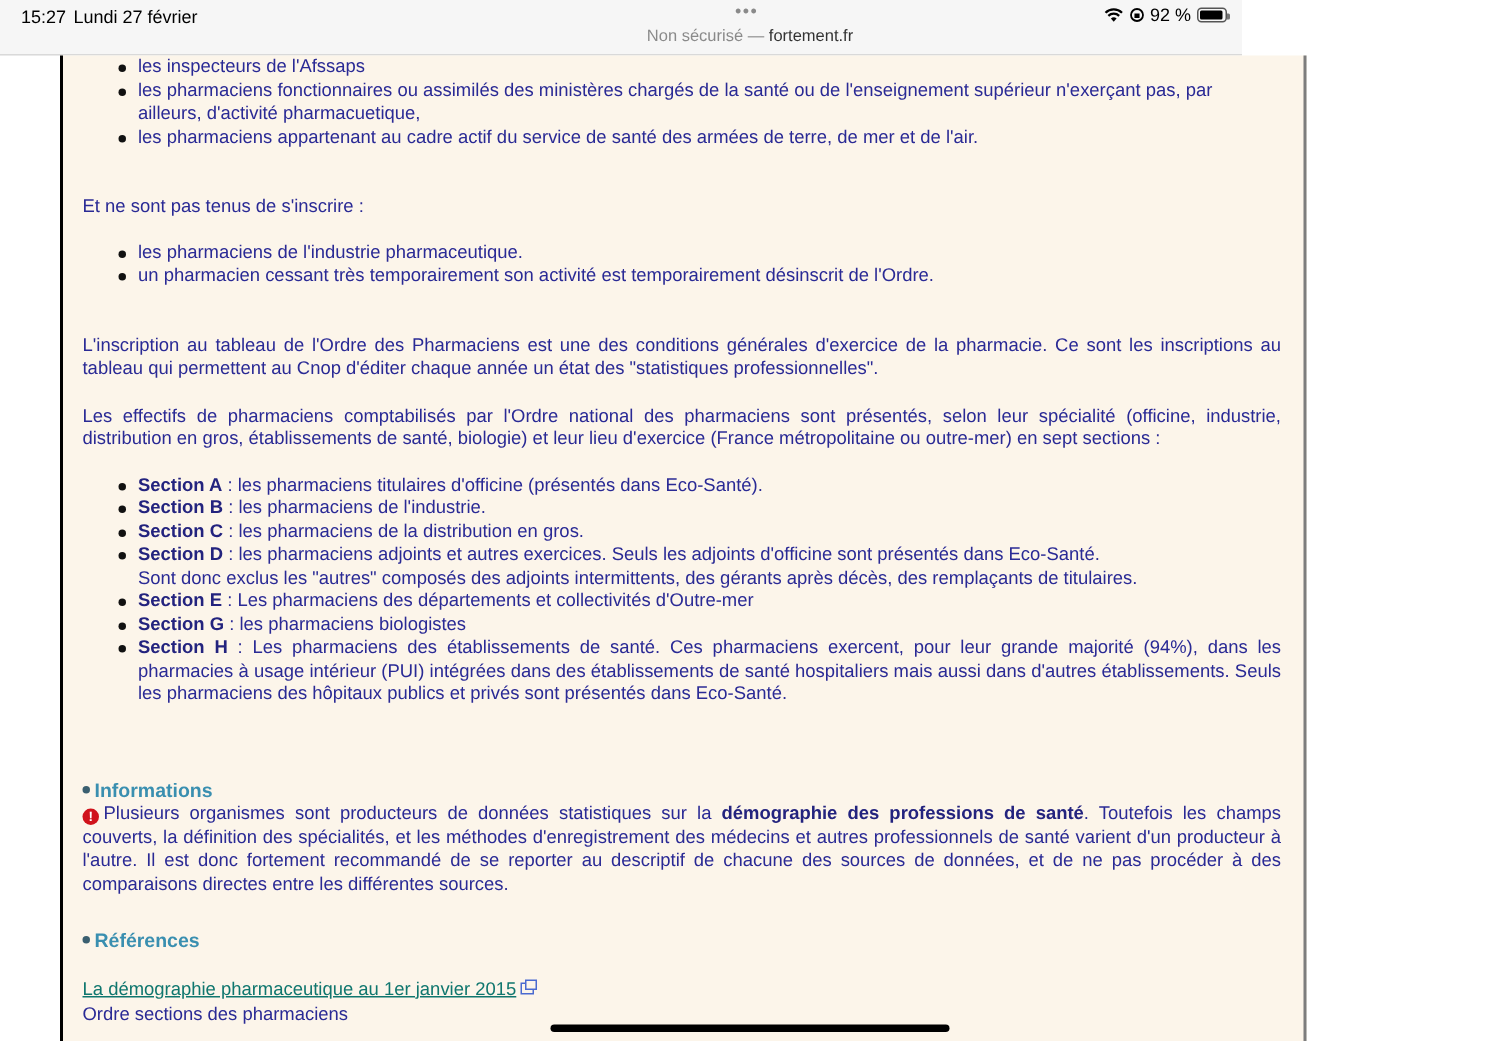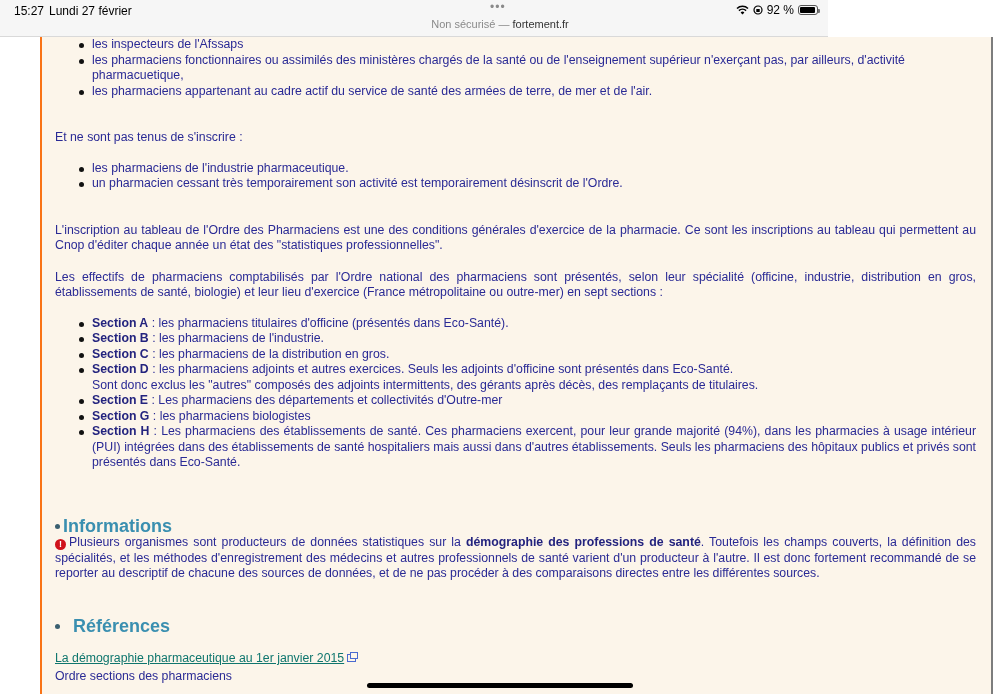--- a/index.html
+++ b/index.html
@@ -14,33 +14,33 @@
   .sb-date { position: absolute; left: 49px; top: 4px; font-size: 12px; color: #000; }
   .sb-dots { position: absolute; left: 490px; top: 0px; font-size: 12px; color: #8a8a8a; letter-spacing: 1px; }
   .sb-url { position: absolute; left: 0; width: 1000px; top: 18px; text-align: center; font-size: 11px; color: #8a8a8a; }
   .sb-url .host { color: #333; }
   .sb-right { position: absolute; right: 10px; top: 3px; display: flex; align-items: center; gap: 4px; font-size: 12px; color: #000; }
   .battery { width: 20px; height: 10px; border: 1px solid #555; border-radius: 3px; padding: 1px; position: relative; }
   .battery .fill { width: 92%; height: 100%; background: #000; border-radius: 1px; }
   .battery::after { content: ""; position: absolute; right: -3px; top: 3px; width: 2px; height: 4px; background: #777; border-radius: 0 1px 1px 0; }
 
   .content {
-    position: absolute; left: 40px; top: 37px; width: 953px; height: 657px;
+    position: absolute; left: 40px; top: 37px; width: 831px; height: 657px;
     background: #fcf5ea;
-    border-left: 2px solid #f97316; border-right: 2px solid #7d7d7d;
+    border-left: 2px solid #000000; border-right: 2px solid #7d7d7d;
     color: #2a2a95; font-size: 12.3px; line-height: 15.5px;
   }
   .inner { position: absolute; left: 13px; right: 15px; top: 0; }
   ul { list-style: none; }
   ul li { position: relative; padding-left: 37px; }
   ul li::before { content: ""; position: absolute; left: 24px; top: 6px; width: 5px; height: 5px; background: #111; border-radius: 50%; }
   p.just { text-align: justify; }
   b { color: #23237e; }
 
-  .sec-title { color: #3a8fb0; font-weight: bold; font-size: 18px; display: flex; align-items: center; }
+  .sec-title { color: #3a8fb0; font-weight: bold; font-size: 13px; display: flex; align-items: center; }
   .sec-title .dot { width: 5px; height: 5px; border-radius: 50%; background: #3a5f70; margin-right: 3px; }
   .warn-icon { display: inline-block; width: 11px; height: 11px; border-radius: 50%; background: #d0121b; color: #fff; font-size: 9px; line-height: 11px; text-align: center; font-weight: bold; vertical-align: -1px; margin-right: 3px; }
   a.ref { color: #0f766e; text-decoration: underline; }
   .ext-icon { display: inline-block; width: 9px; height: 8px; border: 1px solid #4a6ad0; margin-left: 3px; position: relative; vertical-align: 0; }
   .ext-icon::after { content: ""; position: absolute; left: 2px; top: -3px; width: 6px; height: 5px; border: 1px solid #4a6ad0; background: #fcf5ea; }
 
   .home-indicator { position: absolute; left: 367px; top: 683px; width: 266px; height: 5px; border-radius: 3px; background: #000; }
 </style>
 </head>
 <body>
@@ -99,21 +99,21 @@
     </ul>
 
     <div class="sec-title" style="margin-top:48px;">
       <span class="dot"></span>
       <span>Informations</span>
     </div>
     <p class="just" style="margin-top:1px;">
       <span class="warn-icon">!</span><span>Plusieurs organismes sont producteurs de données statistiques sur la </span><b>démographie des professions de santé</b><span>. Toutefois les champs couverts, la définition des spécialités, et les méthodes d'enregistrement des médecins et autres professionnels de santé varient d'un producteur à l'autre. Il est donc fortement recommandé de se reporter au descriptif de chacune des sources de données, et de ne pas procéder à des comparaisons directes entre les différentes sources.</span>
     </p>
 
-    <div class="sec-title" style="margin-top:37px;gap:10px;">
+    <div class="sec-title" style="margin-top:22px;">
       <span class="dot"></span>
       <span>Références</span>
     </div>
 
     <div style="margin-top:17px;">
       <a class="ref" href="#">La démographie pharmaceutique au 1er janvier 2015</a><span class="ext-icon"></span>
       <div style="margin-top:2px;">Ordre sections des pharmaciens</div>
     </div>
 
   </div>

